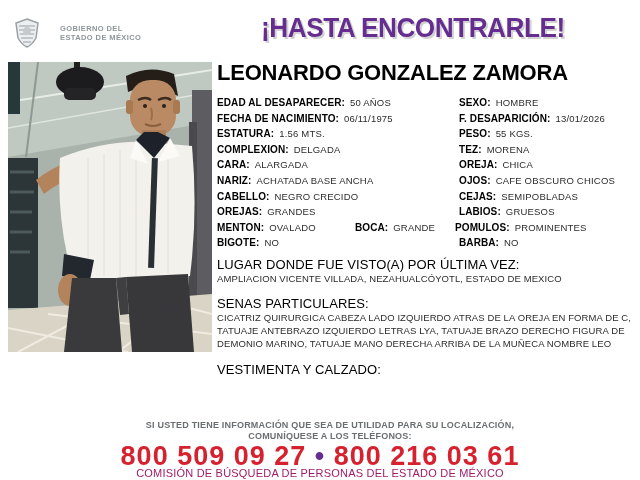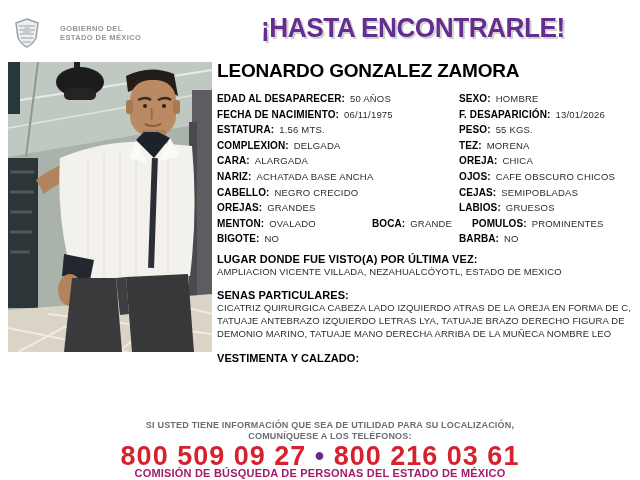--- a/index.html
+++ b/index.html
@@ -16,46 +16,46 @@
     position:absolute; left:248px; top:13px; width:340px; text-align:center;
     font-size:27px; font-weight:bold; letter-spacing:-0.5px; white-space:nowrap;
     transform:scaleX(0.97); transform-origin:left center;
     text-shadow:2px 2px 0 #d2d2d2;
   }
   
   .photo { position:absolute; left:8px; top:62px; width:204px; height:290px; overflow:hidden; }
   .photo svg { display:block; }
   
   .info { position:absolute; left:217px; top:60px; width:418px; color:#000; }
-  .name { font-size:19px; font-weight:bold; letter-spacing:-0.2px; margin-bottom:11px; }
+  .name { font-size:22px; font-weight:bold; letter-spacing:-0.2px; margin-bottom:11px; }
   .rows { }
   .row { display:flex; align-items:baseline; height:15.6px; }
   .pair { display:flex; align-items:baseline; white-space:nowrap; }
   .pair.colL { width:242px; }
-  .pair.colL.narrow { width:155px; }
+  .pair.colL.narrow { width:138px; }
   .pair.boca { width:100px; }
   .lbl { font-weight:bold; font-size:10px; letter-spacing:0.1px; }
   .val { font-size:9.5px; color:#2b2b2b; margin-left:5px; letter-spacing:0.2px; }
-  .sec-label { font-size:11px; font-weight:bold; letter-spacing:0.1px; }
+  .sec-label { font-size:13px; font-weight:normal; letter-spacing:0.1px; }
   .sec-value { font-size:9.5px; color:#2b2b2b; line-height:13px; letter-spacing:0.1px; }
   .last-seen { margin-top:4px; }
   .signs { margin-top:11px; }
   .clothing { margin-top:12px; }
   
   .footer-info {
     position:absolute; left:10px; top:420px; width:640px; text-align:center;
     color:#6b6e70; font-size:9px; font-weight:bold; line-height:11px; letter-spacing:0.2px;
   }
   .phones {
     position:absolute; left:0; top:441px; width:640px; text-align:center;
     font-size:27px; font-weight:bold; letter-spacing:1px; white-space:nowrap;
   }
   .org {
     position:absolute; left:0; top:467px; width:640px; text-align:center;
-    font-size:11px; font-weight:bold; letter-spacing:0.2px;
+    font-size:11px; font-weight:normal; letter-spacing:0.2px;
   }
 </style>
 </head>
 <body>
 
 <div class="poster">
 
   <div class="gov-logo">
     <svg class="gov-shield" viewBox="0 0 26 30">
       <path d="M13 1 L24 5 L22 20 Q18 27 13 29 Q8 27 4 20 L2 5 Z" fill="#eceeef" stroke="#9aa0a5" stroke-width="1.5"></path>

